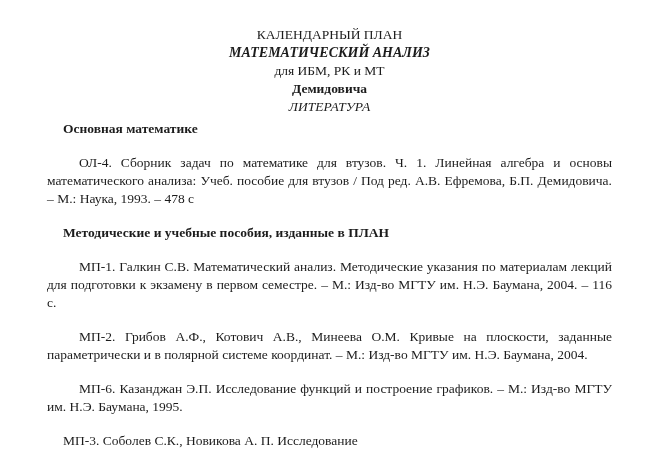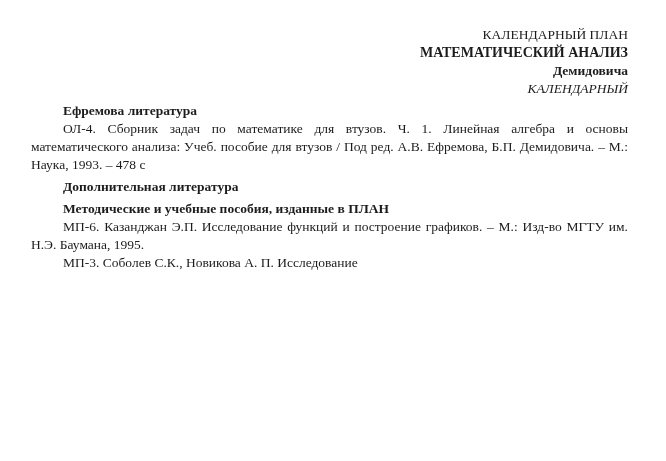--- a/index.html
+++ b/index.html
@@ -15,66 +15,68 @@
     box-sizing: border-box;
     background: #ffffff;
     overflow: hidden;
     padding: 26px 38px 0 31px;
     font-family: "Liberation Serif", "DejaVu Serif", serif;
     font-size: 13.5px;
     line-height: 18px;
     color: #1c1c1c;
   }
   .doc-header {
-    text-align: right;
+    text-align: center;
   }
   .doc-header div {
     white-space: nowrap;
   }
   .hdr-main-title { font-weight: normal; }
-  .hdr-subject    { font-weight: bold; font-size: 14px; }
+  .hdr-subject    { font-weight: bold; font-style: italic; font-size: 14px; }
   .hdr-groups     { font-weight: normal; }
   .hdr-exercises  { font-weight: bold; }
   .hdr-literature { font-style: italic; }
 
   .section-heading {
     font-weight: bold;
     margin: 4px 0 0 32px;
   }
   .para {
-    margin: 0;
+    margin: 16px;
     text-align: justify;
     text-indent: 32px;
   }
   .para-partial {
     margin: 0;
     text-indent: 32px;
     white-space: nowrap;
   }
 </style>
 </head>
 <body>
 
 <div class="page">
 
   <div class="doc-header">
     <div class="hdr-main-title">КАЛЕНДАРНЫЙ ПЛАН</div>
     <div class="hdr-subject">МАТЕМАТИЧЕСКИЙ АНАЛИЗ</div>
+    <div class="hdr-groups">для ИБМ, РК и МТ</div>
     <div class="hdr-exercises">Демидовича</div>
-    <div class="hdr-literature">КАЛЕНДАРНЫЙ</div>
+    <div class="hdr-literature">ЛИТЕРАТУРА</div>
   </div>
 
   <div>
-    <div class="section-heading">Ефремова литература</div>
+    <div class="section-heading">Основная математике</div>
     <p class="para">ОЛ-4. Сборник задач по математике для втузов. Ч. 1. Линейная алгебра и основы математического анализа: Учеб. пособие для втузов / Под ред. А.В. Ефремова, Б.П. Демидовича. – М.: Наука, 1993. – 478 с</p>
   </div>
 
   <div>
-    <div class="section-heading">Дополнительная литература</div>
   </div>
 
   <div>
     <div class="section-heading">Методические и учебные пособия, изданные в ПЛАН</div>
+    <p class="para">МП-1. Галкин С.В. Математический анализ. Методические указания по материалам лекций для подготовки к экзамену в первом семестре. – М.: Изд-во МГТУ им. Н.Э. Баумана, 2004. – 116 с.</p>
+    <p class="para">МП-2. Грибов А.Ф., Котович А.В., Минеева О.М. Кривые на плоскости, заданные параметрически и в полярной системе координат. – М.: Изд-во МГТУ им. Н.Э. Баумана, 2004.</p>
     <p class="para">МП-6. Казанджан Э.П. Исследование функций и построение графиков. – М.: Изд-во МГТУ им. Н.Э. Баумана, 1995.</p>
     <p class="para-partial">МП-3. Соболев С.К., Новикова А. П. Исследование</p>
   </div>
 
 </div>
 
 </body></html>

